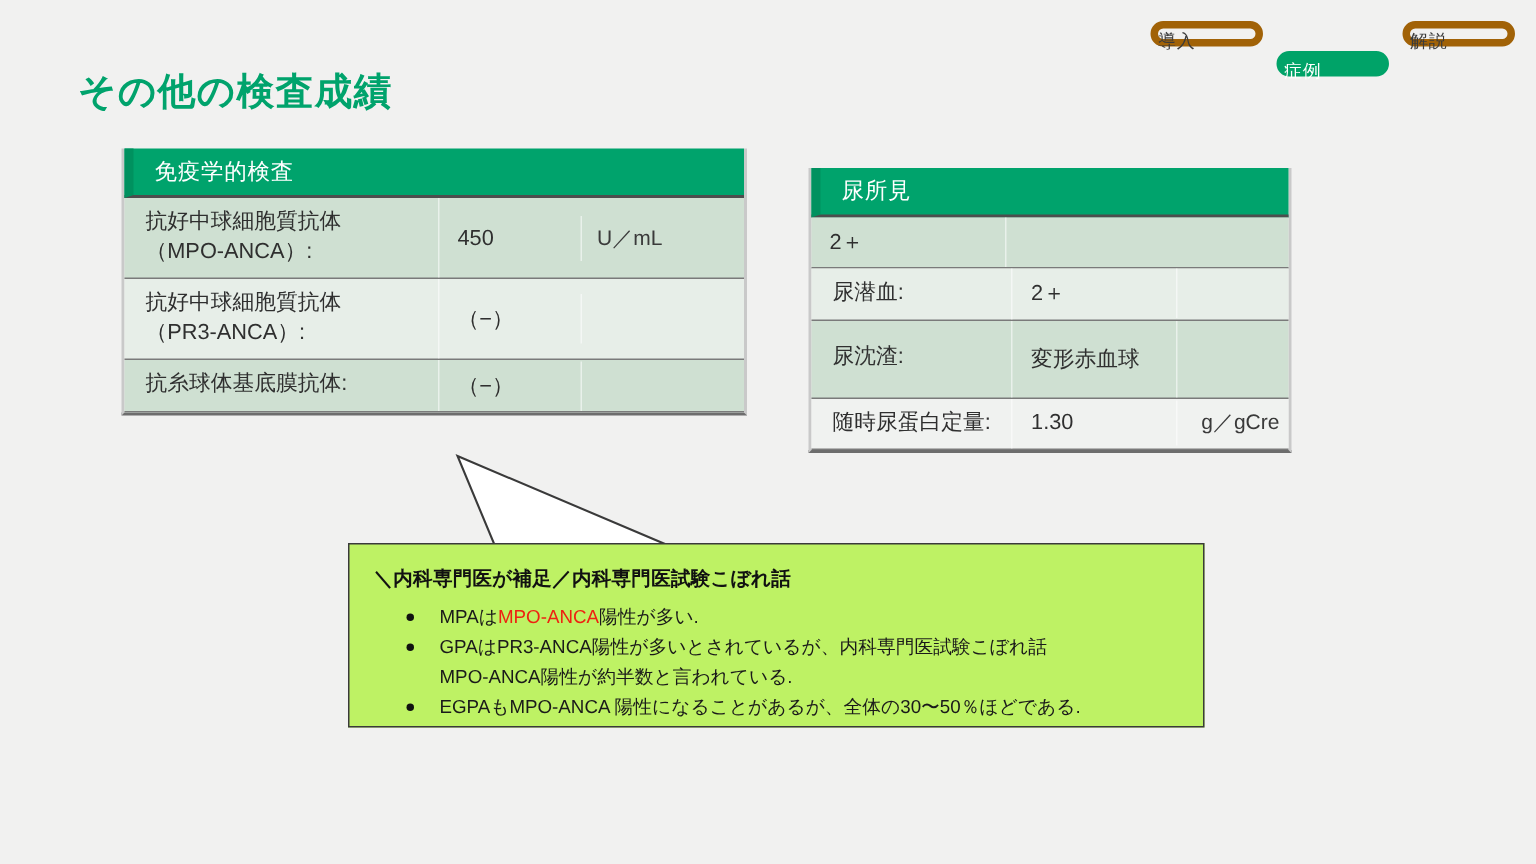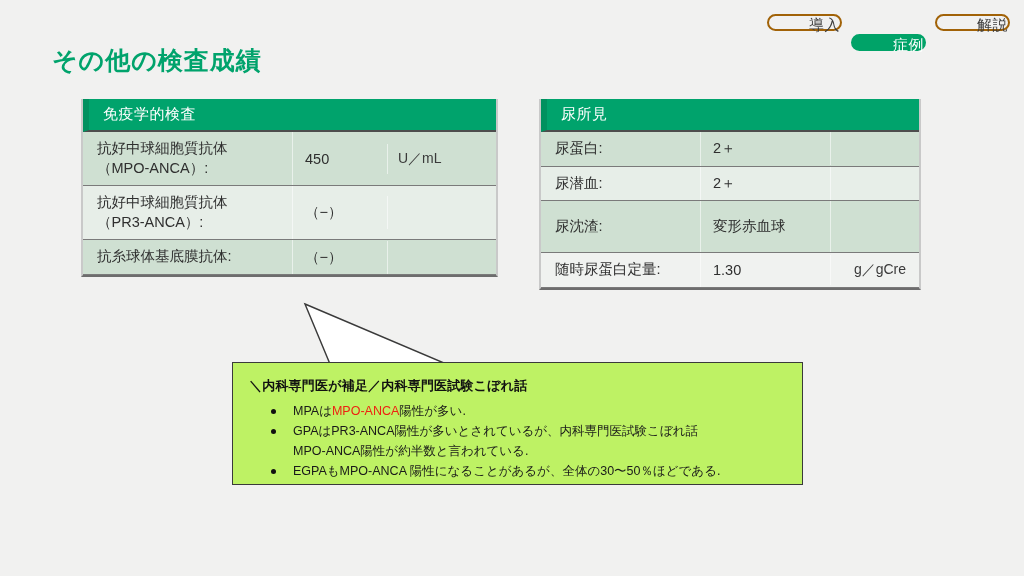--- a/index.html
+++ b/index.html
@@ -6,38 +6,38 @@
   body{
     width:1024px;height:576px;
     background:#f1f1f0;
     font-family:"Liberation Sans","DejaVu Sans",sans-serif;
     overflow:hidden;position:relative;
   }
   
   .tabs{position:absolute;top:14px;right:14px;display:flex;gap:9px;}
   .tab{
     width:75px;height:17px;border-radius:9px;
-    border:2px solid #a16207;background:transparent;color:#3b3b3b;
-    font-size:15px;line-height:17px;text-align:right;
+    border:5px solid #a16207;background:transparent;color:#3b3b3b;
+    font-size:12px;line-height:17px;text-align:left;
     box-sizing:border-box;letter-spacing:0.5px;
   }
   .tab.active{background:#00a368;border-color:#00a368;color:#ffffff;margin-top:20px;}
   
   .page-title{
     position:absolute;left:52px;top:44px;
     font-size:25px;font-weight:bold;color:#00a36c;letter-spacing:1px;
   }
   
   .table{
     position:absolute;box-sizing:border-box;
     border-left:2px solid #c9c9c9;border-right:2px solid #c9c9c9;
     border-bottom:2px solid #6d6d6d;
   }
   .table.left{left:53px;top:99px;width:417px;margin-left:28px;}
-  .table.right{left:539px;top:99px;width:382px;}
+  .table.right{left:539px;top:112px;width:322px;}
   .t-header{
     background:#00a36c;color:#ffffff;
     font-size:15px;font-weight:normal;
     padding:6px 0 6px 14px;box-sizing:border-box;
     border-left:6px solid #00915f;
     border-bottom:2px solid #4d4d4d;
     letter-spacing:0.5px;
   }
   .t-row{
     display:flex;align-items:center;box-sizing:border-box;
@@ -125,21 +125,20 @@
     <div class="lbl">抗糸球体基底膜抗体:</div>
     <div class="val">（−）</div>
     <div class="unit"></div>
   </div>
 </div>
 
 <div class="table right">
   <div class="t-header">尿所見</div>
 
   <div class="t-row tone-a">
-    <div class="lbl">尿蛋白:</div>
     <div class="val red">2＋</div>
     <div class="unit"></div>
   </div>
 
   <div class="t-row tone-b">
     <div class="lbl">尿潜血:</div>
     <div class="val red">2＋</div>
     <div class="unit"></div>
   </div>
 

